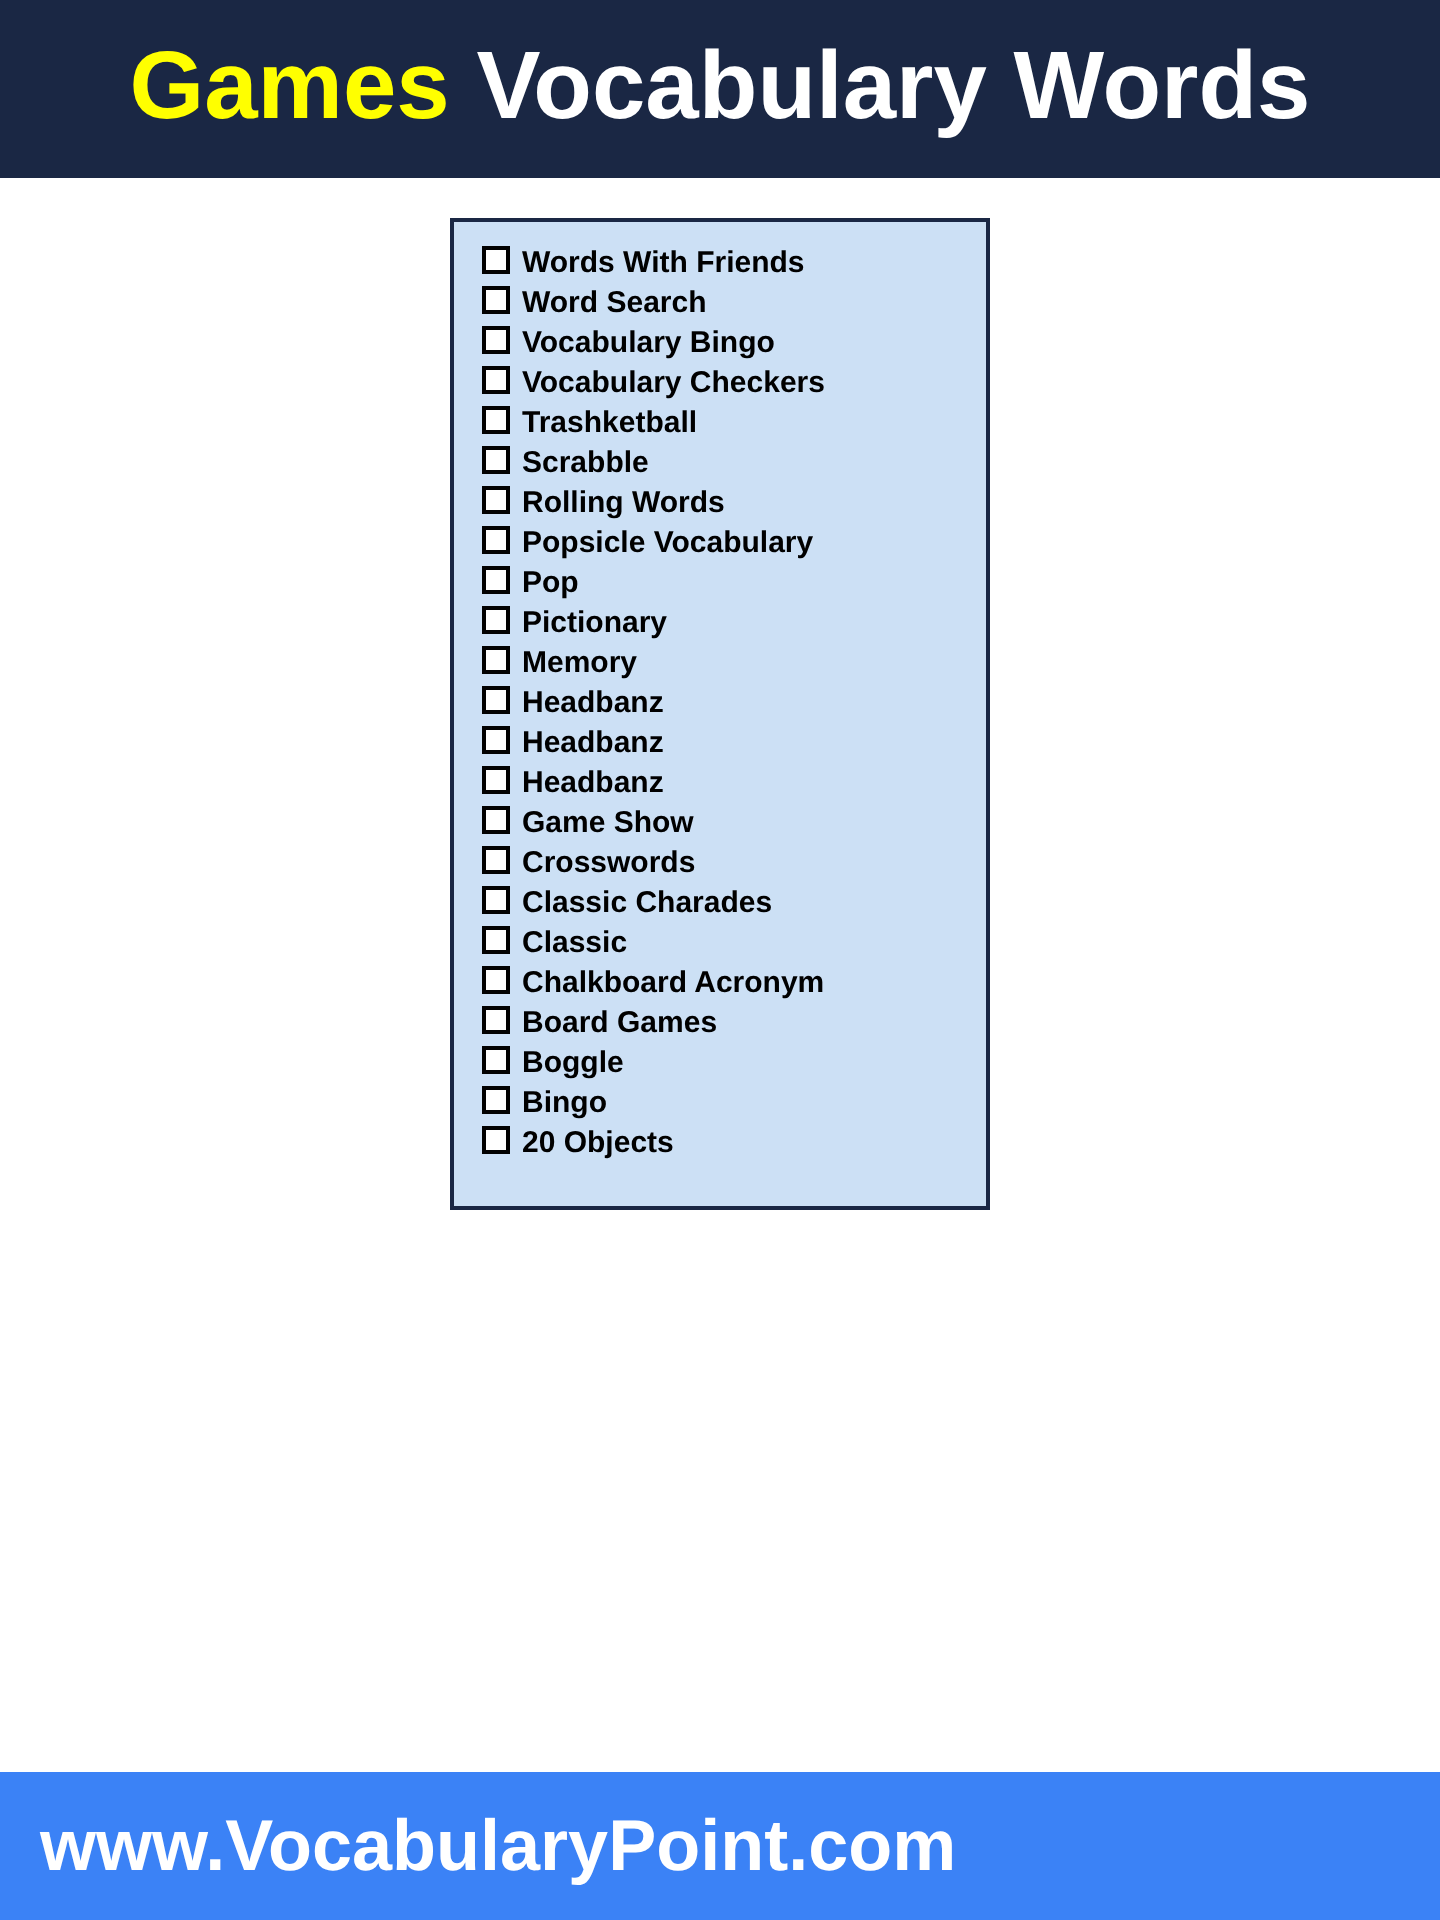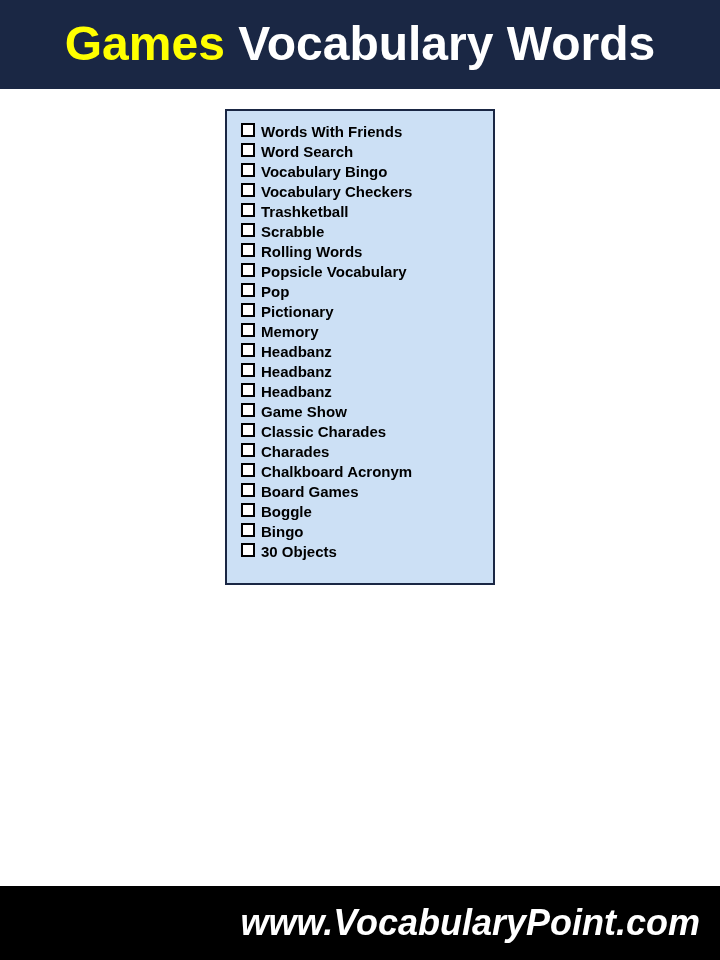--- a/index.html
+++ b/index.html
@@ -67,24 +67,23 @@
       display: inline-block;
       width: 14px;
       height: 14px;
       border: 2px solid #000;
       background: #ffffff;
       margin-right: 6px;
       flex-shrink: 0;
     }
 
     .footer {
-      background-color: #000000;
+      background-color: #3b82f6;
       padding: 16px 20px;
-      text-align: right;
-      font-style: italic;
+      text-align: left;
     }
 
     .footer span {
       font-size: 36px;
       font-weight: 900;
       color: #ffffff;
       font-family: Arial, sans-serif;
     }
   </style>
 </head>
@@ -153,44 +152,48 @@
       <div class="list-item">
         <span class="checkbox-icon"></span>
         <span>Headbanz</span>
       </div>
       <div class="list-item">
         <span class="checkbox-icon"></span>
         <span>Game Show</span>
       </div>
       <div class="list-item">
         <span class="checkbox-icon"></span>
+        <span>Crosswords</span>
+      </div>
+      <div class="list-item">
+        <span class="checkbox-icon"></span>
         <span>Classic Charades</span>
       </div>
       <div class="list-item">
         <span class="checkbox-icon"></span>
-        <span>Charades</span>
+        <span>Classic</span>
       </div>
       <div class="list-item">
         <span class="checkbox-icon"></span>
         <span>Chalkboard Acronym</span>
       </div>
       <div class="list-item">
         <span class="checkbox-icon"></span>
         <span>Board Games</span>
       </div>
       <div class="list-item">
         <span class="checkbox-icon"></span>
         <span>Boggle</span>
       </div>
       <div class="list-item">
         <span class="checkbox-icon"></span>
         <span>Bingo</span>
       </div>
       <div class="list-item">
         <span class="checkbox-icon"></span>
-        <span>30 Objects</span>
+        <span>20 Objects</span>
       </div>
     </div>
 </main>
 
 <footer class="footer">
   <span>www.VocabularyPoint.com</span>
 </footer>
 
 </body></html>

